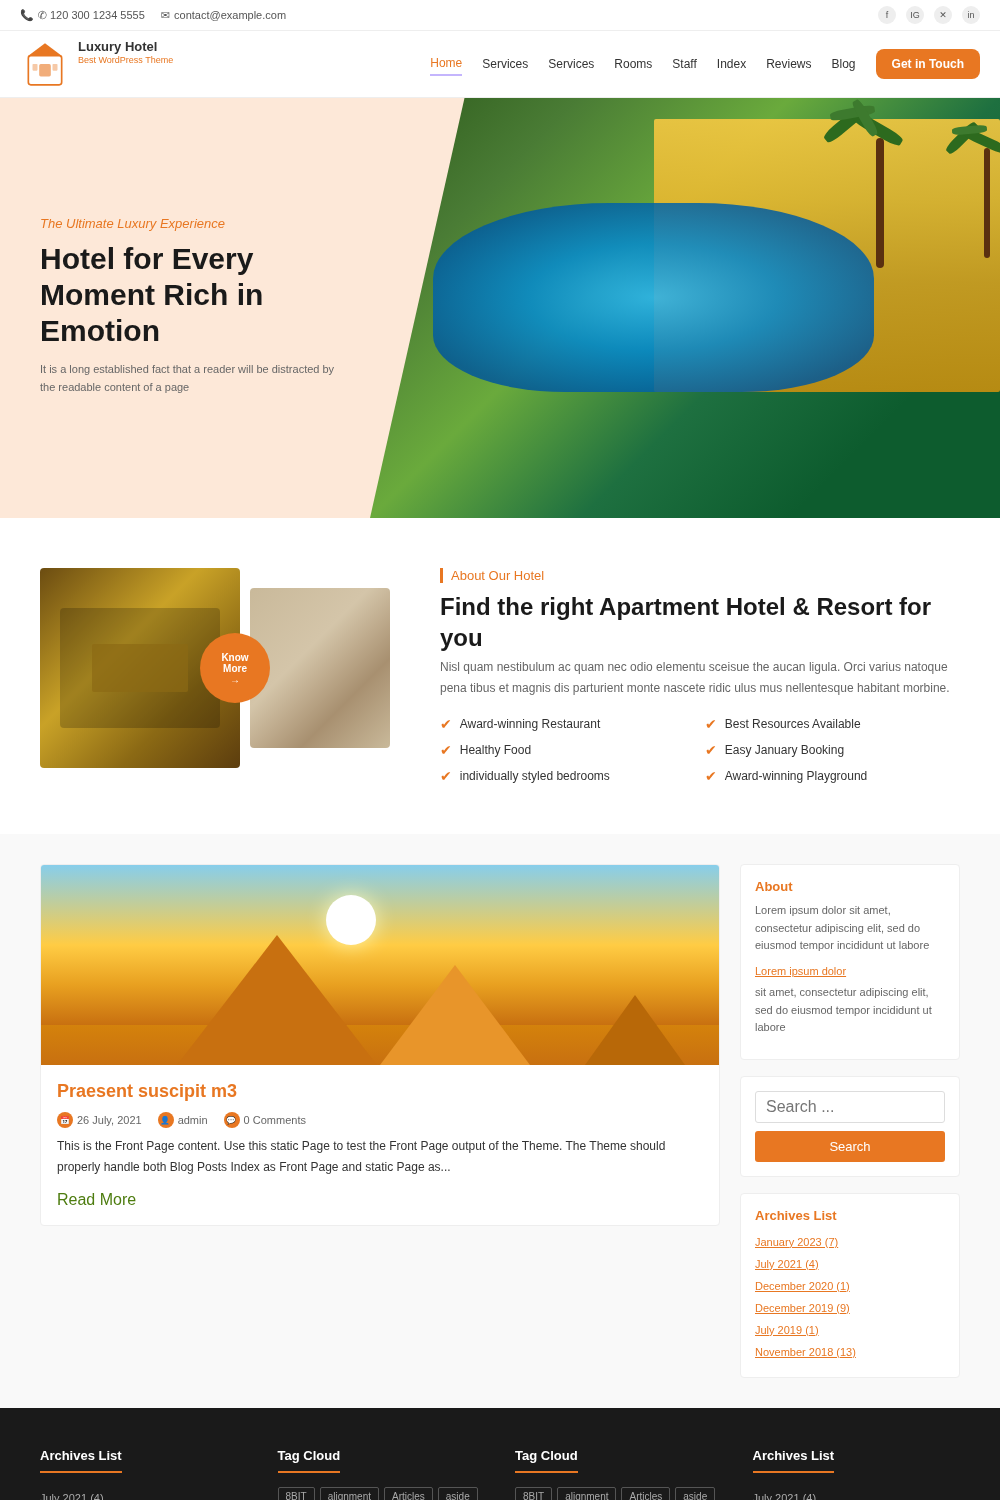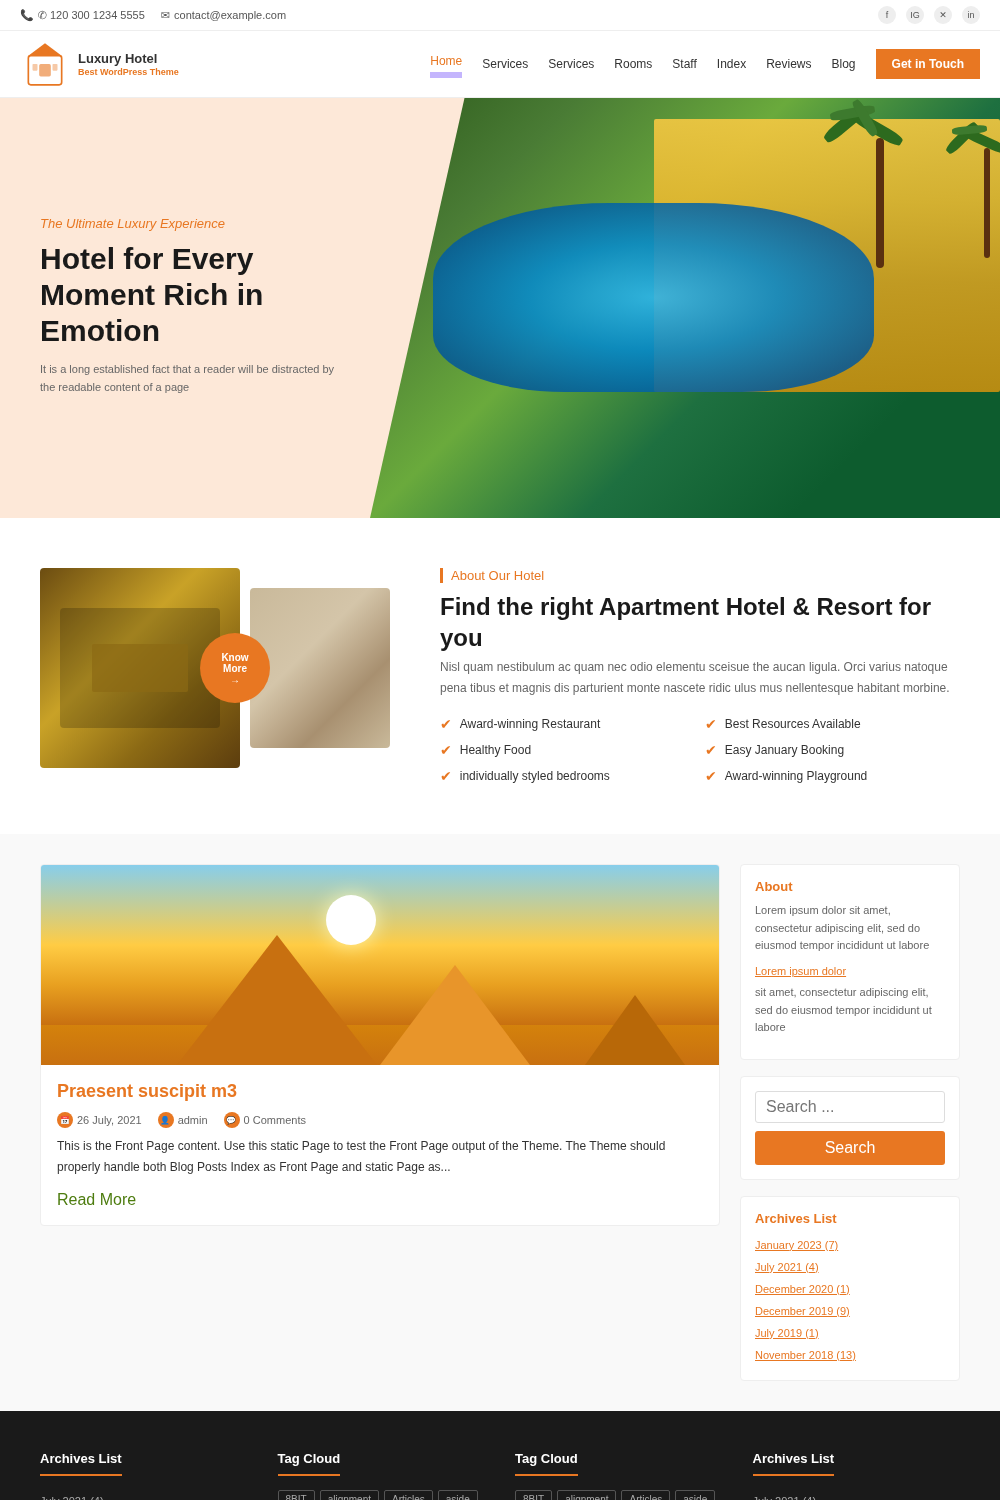--- a/index.html
+++ b/index.html
@@ -7,28 +7,28 @@
 
     
     .top-bar { background: #fff; border-bottom: 1px solid #eee; padding: 6px 20px; display: flex; justify-content: space-between; align-items: center; font-size: 11px; color: #555; }
     .top-bar-left { display: flex; gap: 16px; align-items: center; }
     .top-bar-left span { display: flex; align-items: center; gap: 4px; }
     .top-bar-right { display: flex; gap: 10px; align-items: center; }
     .social-icon { width: 18px; height: 18px; border-radius: 50%; background: #eee; display: inline-flex; align-items: center; justify-content: center; font-size: 9px; cursor: pointer; color: #555; }
 
     
     .nav { background: #fff; padding: 8px 20px; display: flex; justify-content: space-between; align-items: center; border-bottom: 1px solid #eee; }
-    .logo { display: flex; align-items: center; gap: 8px; }
+    .logo { display: flex; gap: 8px; }
     .logo-icon { width: 50px; height: 50px; }
     .logo-text { font-size: 13px; font-weight: bold; color: #333; line-height: 1.2; }
-    .logo-sub { font-size: 9px; color: #e87722; font-weight: bold; }
+    .logo-sub { font-size: 9px; color: #e87722; font-weight: normal; }
     .nav-links { display: flex; gap: 20px; align-items: center; }
     .nav-link { text-decoration: none; color: #333; font-size: 12px; cursor: pointer; padding: 4px 0; }
-    .nav-link.active { color: #e87722; border-bottom: 6px solid #c4b5fd; }
-    .nav-btn { background: #e87722; color: #fff; border: none; padding: 8px 16px; border-radius: 0; cursor: pointer; font-size: 12px; font-weight: bold; }
+    .nav-link.active { color: #e87722; border-bottom: 2px solid #c4b5fd; }
+    .nav-btn { background: #e87722; color: #fff; border: none; padding: 8px 16px; border-radius: 8px; cursor: pointer; font-size: 12px; font-weight: bold; }
 
     
     .hero { position: relative; background: #fde8d8; height: 420px; overflow: hidden; display: flex; }
     .hero-content { width: 370px; padding: 60px 30px 40px 40px; z-index: 2; display: flex; flex-direction: column; justify-content: center; }
     .hero-tag { color: #e87722; font-style: italic; font-size: 13px; margin-bottom: 10px; }
     .hero-title { font-size: 30px; font-weight: bold; color: #1a1a1a; line-height: 1.2; margin-bottom: 12px; }
     .hero-desc { font-size: 11px; color: #666; line-height: 1.6; margin-bottom: 24px; }
     .hero-cta { display: flex; align-items: center; gap: 0; }
     .hero-btn { background: #2d2d2d; color: #fff; border: none; padding: 12px 24px; border-radius: 25px 0 0 25px; cursor: pointer; font-size: 12px; font-weight: bold; }
     .hero-btn-circle { background: #e87722; width: 46px; height: 46px; border-radius: 50%; display: flex; align-items: center; justify-content: center; cursor: pointer; margin-left: -8px; }
@@ -67,21 +67,21 @@
     .read-more { color: #4d7c0f; font-size: 16px; cursor: pointer; text-decoration: none; }
 
     
     .blog-sidebar { width: 220px; flex-shrink: 0; }
     .sidebar-about { background: #fff; border: 1px solid #eee; padding: 14px; margin-bottom: 16px; border-radius: 4px; }
     .sidebar-title { color: #e87722; font-size: 13px; font-weight: bold; margin-bottom: 8px; }
     .sidebar-text { font-size: 11px; color: #666; line-height: 1.6; margin-bottom: 8px; }
     .sidebar-link { color: #e87722; font-size: 11px; text-decoration: underline; cursor: pointer; }
     .sidebar-search { background: #fff; border: 1px solid #eee; padding: 14px; margin-bottom: 16px; border-radius: 4px; }
     .search-input { width: 100%; border: 1px solid #ddd; padding: 6px 10px; font-size: 16px; border-radius: 3px; margin-bottom: 8px; color: #999; }
-    .search-btn { width: 100%; background: #e87722; color: #fff; border: none; padding: 8px; font-size: 16px; cursor: pointer; border-radius: 3px; }
+    .search-btn { width: 100%; background: #e87722; color: #fff; border: none; padding: 8px; font-size: 13px; cursor: pointer; border-radius: 3px; }
     .sidebar-archives { background: #fff; border: 1px solid #eee; padding: 14px; border-radius: 4px; }
     .archive-title { color: #e87722; font-size: 13px; font-weight: bold; margin-bottom: 8px; }
     .archive-item { font-size: 11px; color: #e87722; line-height: 2; cursor: pointer; text-decoration: underline; display: block; }
 
     
     .footer-top { background: #1a1a1a; padding: 40px; display: grid; grid-template-columns: 1fr 1fr 1fr 1fr; gap: 30px; }
     .footer-col-title { color: #fff; font-size: 13px; font-weight: bold; margin-bottom: 14px; border-bottom: 2px solid #e87722; padding-bottom: 8px; display: inline-block; }
     .footer-archive-item { font-size: 11px; color: #aaa; line-height: 2; cursor: pointer; display: block; }
     .tag-cloud { display: flex; flex-wrap: wrap; gap: 5px; }
     .tag { border: 1px solid #555; color: #aaa; font-size: 10px; padding: 3px 7px; cursor: pointer; border-radius: 2px; }

